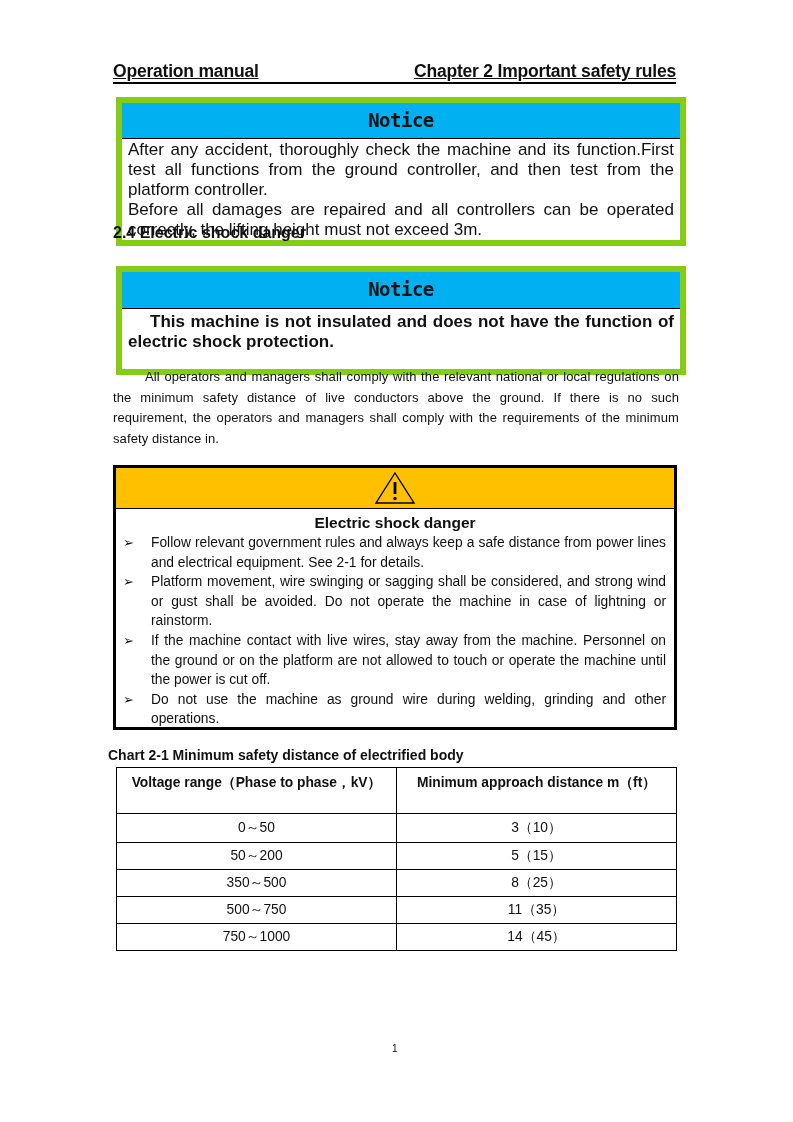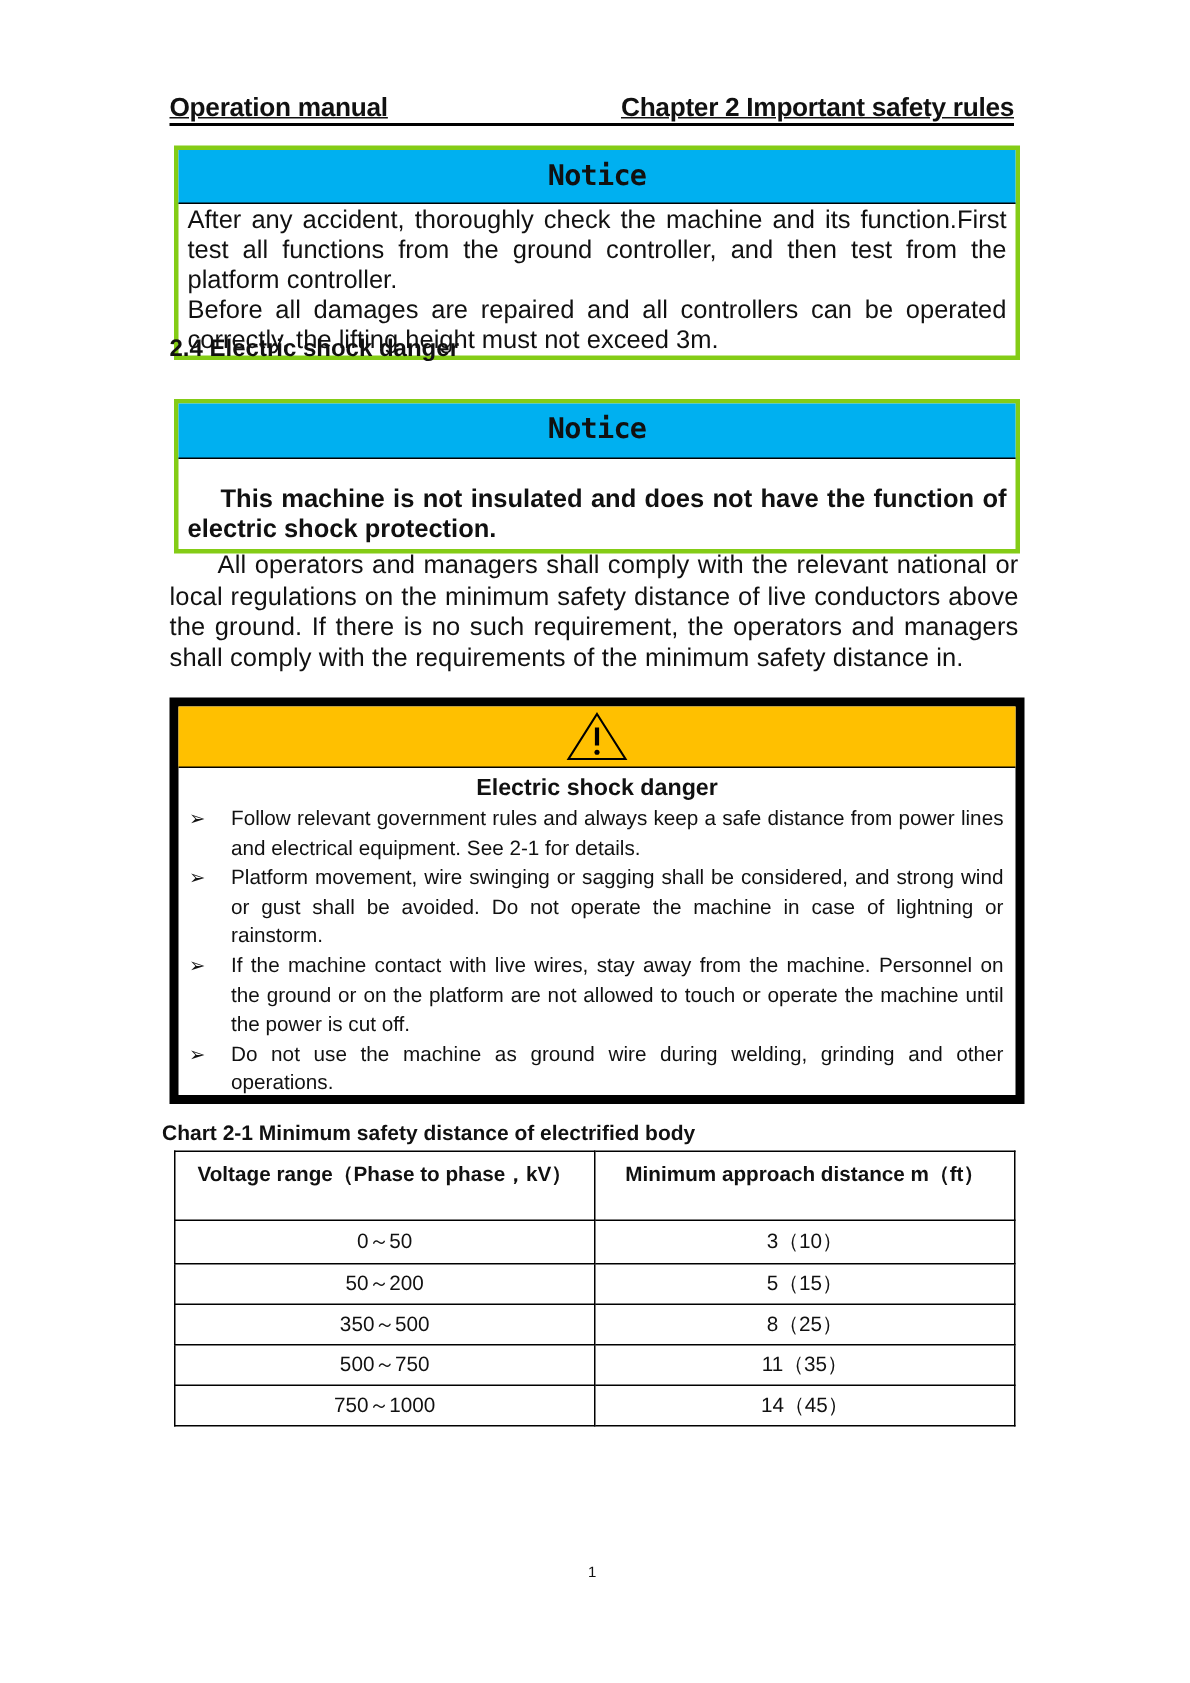--- a/index.html
+++ b/index.html
@@ -4,34 +4,34 @@
   <style>
     html, body { margin: 0; padding: 0; background: #ffffff; }
     body { width: 793px; height: 1122px; position: relative; font-family: "Liberation Sans", "DejaVu Sans", sans-serif; color: #111; overflow: hidden; }
     .page { position: absolute; left: 0; top: 0; width: 714px; height: 1122px; }
 
     .header { position: absolute; left: 113px; top: 60px; width: 563px; height: 22px; border-bottom: 2px solid #000; }
     .header span { position: absolute; bottom: 0px; font-size: 17.5px; font-weight: bold; text-decoration: underline; letter-spacing: -0.2px; }
     .header .left { left: 0; }
     .header .right { right: 0; }
 
-    .notice { position: absolute; left: 116px; width: 558px; border: 3px solid #84cc16; background: #fff; }
+    .notice { position: absolute; left: 116px; width: 558px; border: 6px solid #84cc16; background: #fff; }
     .notice .bar { background: #00b0f0; border-bottom: 1px solid #000; text-align: center; font-family: "DejaVu Sans Mono", "Liberation Mono", monospace; font-weight: bold; font-size: 19px; letter-spacing: -0.5px; }
     .notice .body { padding: 1px 6px 0 6px; font-size: 17px; line-height: 20px; text-align: justify; }
     .notice1 { top: 97px; }
     .notice1 .bar { height: 35px; line-height: 35px; }
     .notice2 { top: 266px; height: 97px; }
     .notice2 .bar { height: 36px; line-height: 34px; }
-    .notice2 .body { padding-top: 17px; font-weight: bold; text-indent: 22px; }
+    .notice2 .body { padding-top: 3px; font-weight: bold; text-indent: 22px; }
 
     .section-title { position: absolute; left: 113px; top: 224px; font-size: 16px; font-weight: bold; }
 
-    .para { position: absolute; left: 113px; top: 367px; width: 566px; font-size: 17px; line-height: 20.5px; text-align: justify; text-indent: 32px; letter-spacing: 0.1px; }
+    .para { position: absolute; left: 113px; top: 367px; width: 566px; font-size: 13px; line-height: 20.5px; text-align: justify; text-indent: 32px; letter-spacing: 0.1px; }
 
-    .danger { position: absolute; left: 113px; top: 465px; width: 558px; height: 259px; border: 6px solid #000000; }
+    .danger { position: absolute; left: 113px; top: 465px; width: 558px; height: 259px; border: 3px solid #000000; }
     .danger .bar { height: 40px; background: #ffc000; border-bottom: 1px solid #000; position: relative; }
     .danger .bar svg { position: absolute; left: 258px; top: 3px; }
     .danger .title { text-align: center; font-size: 15.5px; font-weight: bold; margin-top: 3px; height: 21px; line-height: 21px; }
     .danger ul { list-style: none; margin: 0; padding: 0; }
     .danger li { position: relative; padding-left: 35px; padding-right: 8px; font-size: 13.8px; line-height: 19.6px; text-align: justify; }
     .danger li .bullet { position: absolute; left: 7px; top: 0; font-size: 13px; }
 
     .table-caption { position: absolute; left: 108px; top: 747px; width: 561px; text-align: left; font-size: 14px; font-weight: bold; }
     table.dist { position: absolute; left: 116px; top: 767px; width: 561px; border-collapse: collapse; font-size: 13.8px; padding-left: 44px; }
     table.dist th, table.dist td { border: 1px solid #000; text-align: center; padding: 0; }

